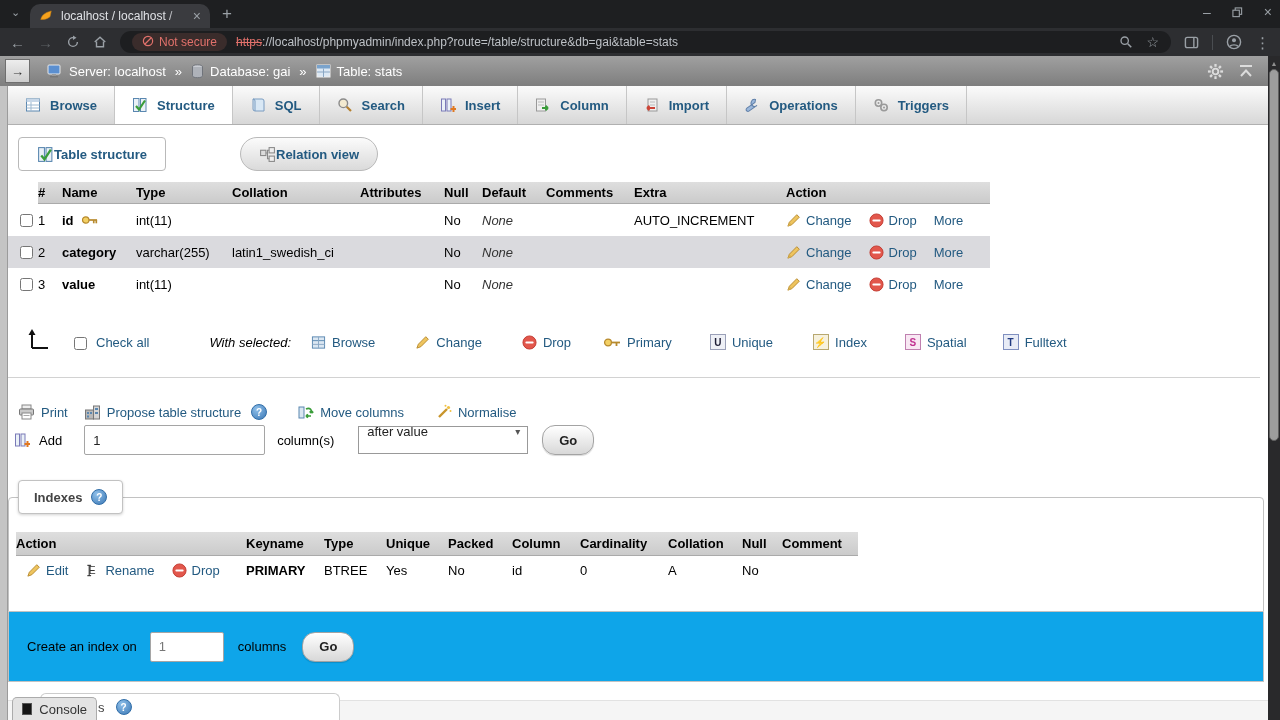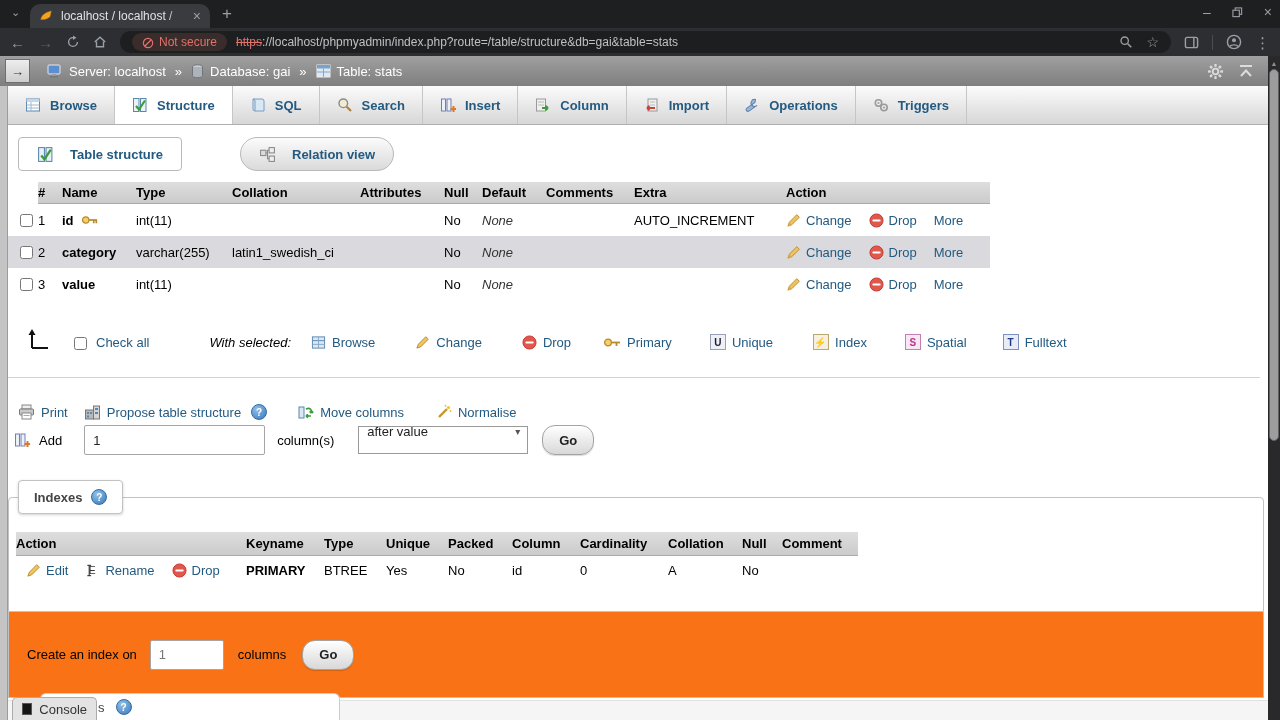--- a/index.html
+++ b/index.html
@@ -19,21 +19,21 @@
   #newtab { position:absolute; left:222px; top:4px; color:#9aa0a6; font-size:17px; }
   #winctl { position:absolute; right:8px; top:5px; display:flex; gap:21px; align-items:center; color:#9aa0a6; }
   #winctl .g { font-size:14px; line-height:1; }
 
   #toolbar { position:absolute; top:28px; left:0; right:0; height:28px; background:#2d2e31;
              display:flex; align-items:center; padding:0 10px; gap:13px; }
   .navic { color:#9aa0a6; font-size:15px; line-height:1; }
   .navic.dim { color:#5c6064; }
   #urlpill { flex:1; height:22px; background:#1d1e20; border-radius:12px; display:flex;
              align-items:center; padding:0 12px; gap:9px; min-width:0; }
-  #secchip { display:flex; align-items:flex-end; gap:5px; background:#3a2c2b; border-radius:11px;
+  #secchip { display:flex; align-items:flex-start; gap:5px; background:#3a2c2b; border-radius:11px;
              padding:2px 10px; color:#e1716b; font-size:12px; white-space:nowrap; }
   .urltext { color:#bdc1c6; font-size:12px; white-space:nowrap; overflow:hidden; }
   .urltext .scheme { color:#e1716b; text-decoration:line-through; }
   .pillright { margin-left:auto; display:flex; gap:13px; align-items:center; }
   .tbsep { width:1px; height:15px; background:#4a4d51; }
 
   
   #page { position:absolute; top:56px; left:0; width:1268px; height:664px; background:#fff; }
   #leftstrip { position:absolute; left:0; top:30px; bottom:0; width:8px; background:#c4c4c4;
                border-right:1px solid #9b9b9b; }
@@ -47,21 +47,21 @@
   .crumbitem { display:flex; align-items:center; gap:6px; }
   #crumbright { position:absolute; right:14px; top:0; height:30px; display:flex; gap:14px; align-items:center; }
 
   #navtabs { position:absolute; top:30px; left:8px; right:0; height:39px;
              background:linear-gradient(#fbfbfb,#d7d7d7); border-bottom:1px solid #b0b0b0;
              display:flex; }
   .ntab { display:flex; align-items:center; gap:9px; padding:0 17px;
           border-right:1px solid #c6c6c6; color:#235a81; font-weight:bold; font-size:13px; }
   .ntab.active { background:#fff; }
 
-  .btncard { position:absolute; display:flex; align-items:center; gap:16px; height:34px;
+  .btncard { position:absolute; display:flex; align-items:center; gap:0; height:34px;
              padding:0 18px; background:#fff; border:1px solid #b9b9b9; border-radius:4px;
              font-weight:bold; color:#235a81; }
   #btn-relview { border-radius:17px; background:linear-gradient(#fbfbfb,#dadada); }
 
   
   #cols-table { position:absolute; top:126px; left:8px; width:982px; }
   .trow { display:grid; grid-template-columns:30px 24px 74px 96px 128px 84px 38px 64px 88px 152px 204px;
           align-items:center; }
   .thead { height:22px; }
   .thead .h { background:linear-gradient(#dedede,#cbcbcb); border-bottom:1px solid #aaa;
@@ -100,21 +100,21 @@
                gap:9px; padding:16px 15px; font-weight:bold; color:#444; z-index:2;
                box-shadow:0 1px 3px rgba(0,0,0,.18); }
   #idx-fieldset { position:absolute; top:441px; left:8px; width:1256px; height:115px; background:#fff;
                   border:1px solid #c2c2c2; border-radius:4px 4px 0 0; }
   #idx-table { position:absolute; top:476px; left:16px; width:842px; }
   .irow { display:grid; grid-template-columns:230px 78px 62px 62px 64px 68px 88px 74px 40px 76px; align-items:center; }
   .ihead { height:24px; }
   .ihead .h { background:linear-gradient(#dedede,#cbcbcb); border-bottom:1px solid #aaa;
               font-weight:bold; height:24px; display:flex; align-items:center; }
   .idrow { height:28px; }
-  #idx-footer { position:absolute; top:556px; left:8px; width:1256px; height:86px; background:#f97316;
+  #idx-footer { position:absolute; top:556px; left:8px; width:1256px; height:70px; background:#0ea5e9;
                 border:1px solid #c2c2c2; border-top:none; display:flex; align-items:center; padding-left:10px; }
 
   
   #bottomstrip { position:absolute; top:644px; left:8px; right:0; height:20px; background:#f5f5f5;
                  border-top:1px solid #e2e2e2; }
   #behindtab { position:absolute; top:637px; left:40px; width:300px; height:27px; background:#fff;
                border:1px solid #ccc; border-bottom:none; border-radius:6px 6px 0 0; z-index:1;
                display:flex; align-items:center; gap:11px; padding-left:57px; color:#444; }
   #consolebtn { position:absolute; top:641px; left:12px; width:85px; height:23px; background:#e3e3e3;
                 border:1px solid #ababab; border-bottom:none; border-radius:5px 5px 0 0;

